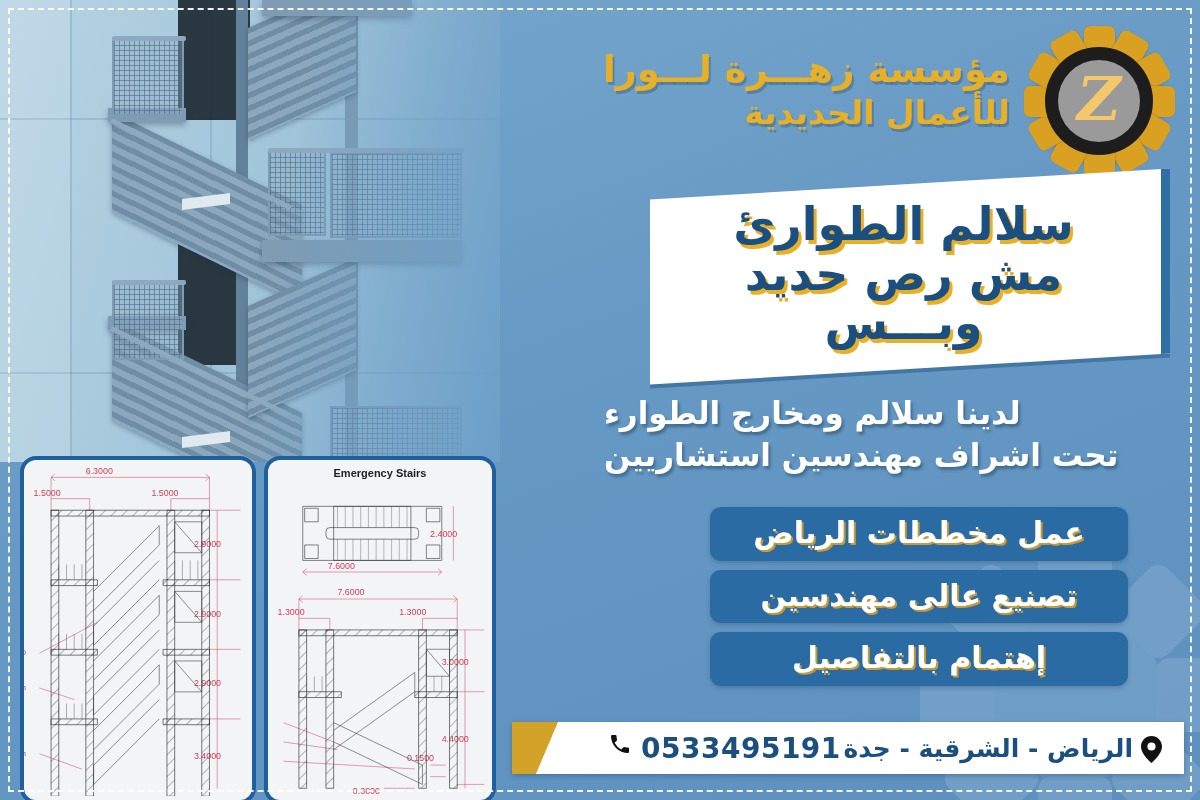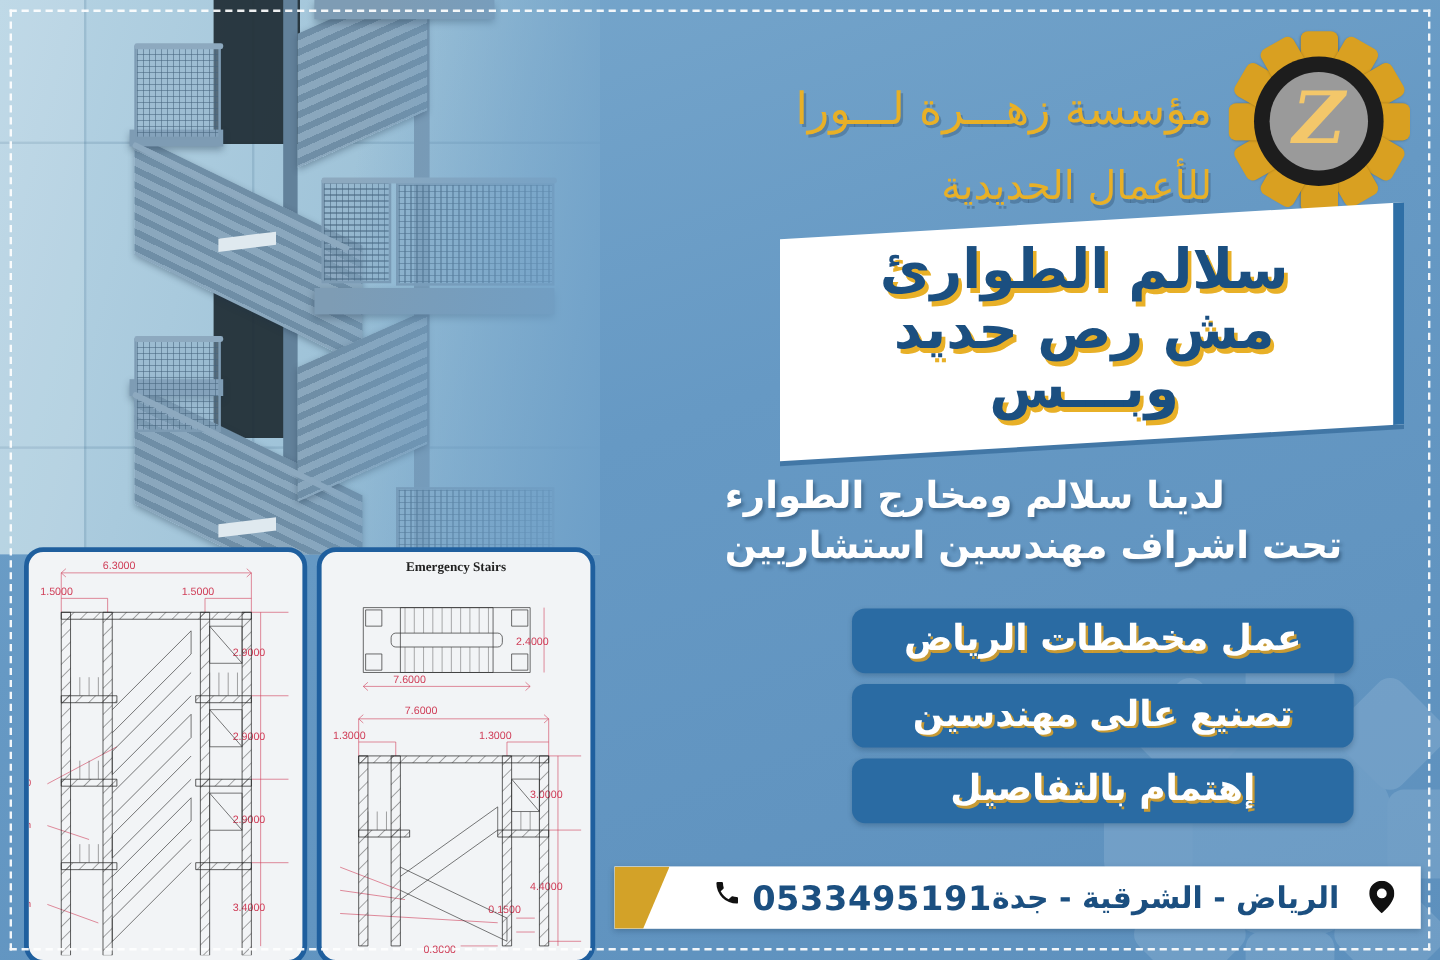--- a/index.html
+++ b/index.html
@@ -85,25 +85,24 @@
   }
 
   
   .brand {
     position:absolute; right:26px; top:26px;
     display:flex; align-items:flex-start; gap:14px;
   }
   .brand-text { text-align:right; padding-top:22px; }
   .brand-text .l1, .brand-text .l2 {
     color:#e8b027;
-    font-weight:normal;
+    font-weight:bold;
     letter-spacing:1px;
     text-shadow:2px 3px 0 rgba(40,70,100,.33);
     white-space:nowrap;
-    margin-top:21px;
   }
   .brand-text .l1 { font-size:37px; line-height:1.18; }
   .brand-text .l2 { font-size:33px; line-height:1.25; }
 
   
   .logo { position:relative; width:150px; height:150px; flex:none; }
   .logo .tooth {
     position:absolute; left:50%; top:50%;
     width:31px; height:31px; margin:-15.5px 0 0 -15.5px;
     background:#d9a021; border-radius:6px;
@@ -187,21 +186,21 @@
     display:flex; align-items:center;
     box-shadow:0 2px 5px rgba(20,50,80,.3);
   }
   .footer::before {
     content:""; position:absolute; left:0; top:0;
     width:46px; height:100%;
     background:#d3a228;
     clip-path:polygon(0 0, 100% 0, 52% 100%, 0 100%);
   }
   .footer .loc {
-    display:flex; align-items:flex-start; gap:25px;
+    display:flex; align-items:flex-end; gap:8px;
     margin-right:22px;
   }
   .footer .loc .txt {
     color:#1b4f80; font-weight:bold; font-size:25px; white-space:nowrap;
   }
   .footer .tel {
     display:flex; gap:9px;
     margin-right:auto; margin-left:96px;
   }
   .footer .tel .num {
@@ -215,21 +214,21 @@
     position:absolute;
     background:#f2f4f6;
     border:4px solid #1f5f9e;
     border-radius:16px;
     overflow:hidden;
   }
   #card-elevation { left:20px; top:456px; width:236px; height:348px; }
   #card-plan      { left:264px; top:456px; width:232px; height:348px; }
   .card .cad-title {
     text-align:center;
-    font-family:Liberation Serif, serif;
+    font-family:Liberation Sans, sans-serif;
     font-size:11px; font-weight:bold; color:#222;
     padding-top:7px;
     direction:ltr;
   }
   .cad { position:absolute; inset:0; }
   .cad line, .cad polyline, .cad rect, .cad path { vector-effect:non-scaling-stroke; }
   .dimtxt { font-family:"Liberation Sans",sans-serif; font-size:4.6px; fill:#d0405a; }
   .notetxt{ font-family:"Liberation Sans",sans-serif; font-size:4.2px; fill:#d0405a; }
 </style>
 </head>

